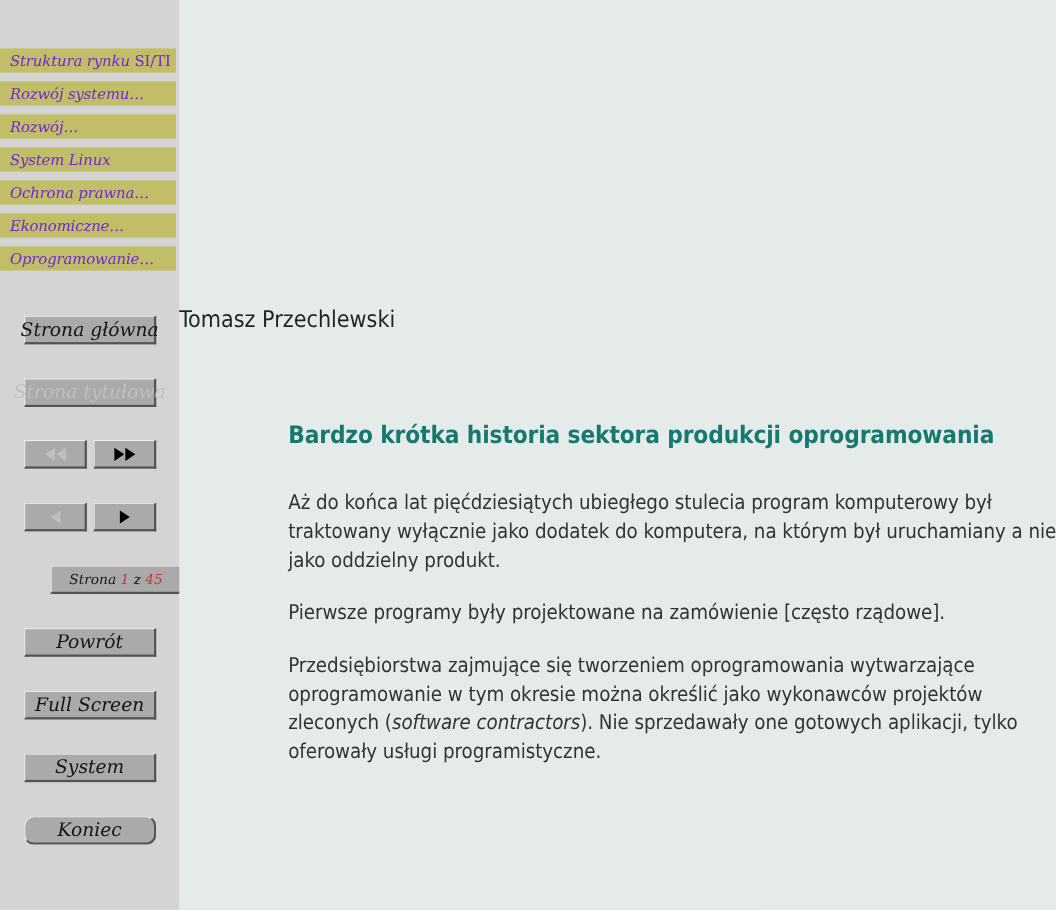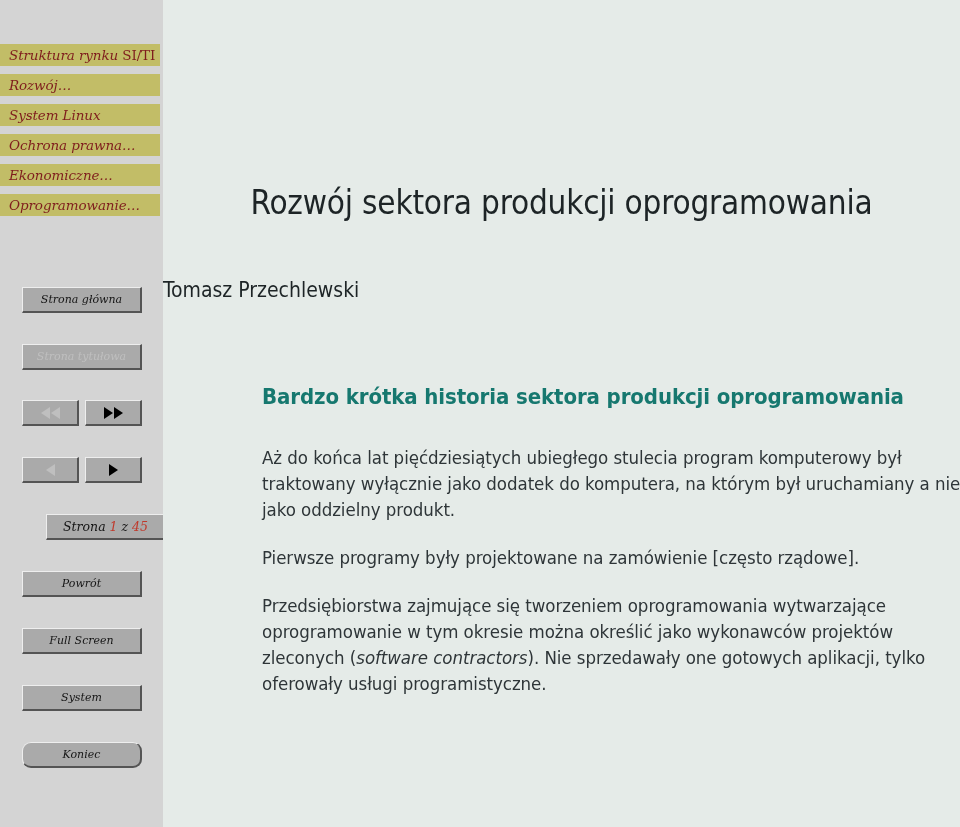--- a/index.html
+++ b/index.html
@@ -50,21 +50,21 @@
     padding-left: 9px;
     line-height: 22px;
     white-space: nowrap;
     overflow: hidden;
     cursor: pointer;
   }
   .menu-item .lbl {
     font-family: "DejaVu Serif", serif;
     font-style: italic;
     font-size: 13.5px;
-    color: #7f1d1d;
+    color: #6d28d9;
     letter-spacing: -0.1px;
   }
   .menu-item .lbl .serif-up {
     font-family: "DejaVu Serif", serif;
     font-style: normal;
   }
 
   
   .btn {
     position: absolute;
@@ -76,21 +76,21 @@
     box-sizing: border-box;
     display: flex;
     align-items: center;
     justify-content: center;
     cursor: pointer;
     user-select: none;
   }
   .btn .blabel {
     font-family: "DejaVu Serif", serif;
     font-style: italic;
-    font-size: 11px;
+    font-size: 17px;
     color: #151515;
     white-space: nowrap;
   }
   .btn.disabled {
     cursor: default;
   }
   .btn.disabled .blabel {
     color: #bfbfbf;
   }
 
@@ -213,20 +213,23 @@
 
 <div id="page">
 
   <div id="sidebar">
 
     <div class="menu-list">
       <div class="menu-item">
         <span class="lbl"><span>Struktura rynku</span> <span class="serif-up">SI/TI</span></span>
       </div>
       <div class="menu-item">
+        <span class="lbl">Rozwój systemu…</span>
+      </div>
+      <div class="menu-item">
         <span class="lbl">Rozwój…</span>
       </div>
       <div class="menu-item">
         <span class="lbl">System Linux</span>
       </div>
       <div class="menu-item">
         <span class="lbl">Ochrona prawna…</span>
       </div>
       <div class="menu-item">
         <span class="lbl">Ekonomiczne…</span>
@@ -292,21 +295,20 @@
     </div>
 
     <div class="btn btn-wide" id="btn-quit">
       <span class="blabel">Koniec</span>
     </div>
 
   </div>
 
   <div id="main">
 
-    <div id="slide-title">Rozwój sektora produkcji oprogramowania</div>
 
     <div id="slide-author">Tomasz Przechlewski</div>
 
     <div id="section-heading">Bardzo krótka historia sektora produkcji oprogramowania</div>
 
     <div id="body-copy">
       <p>Aż do końca lat pięćdziesiątych ubiegłego stulecia program komputerowy był traktowany wyłącznie jako dodatek do komputera, na którym był uruchamiany a nie jako oddzielny produkt.</p>
       <p>Pierwsze programy były projektowane na zamówienie [często rządowe].</p>
       <p>
         <span>Przedsiębiorstwa zajmujące się tworzeniem oprogramowania wytwarzające oprogramowanie w tym okresie można określić jako wykonawców projektów zleconych (</span><em>software contractors</em><span>). Nie sprzedawały one gotowych aplikacji, tylko oferowały usługi programistyczne.</span>

